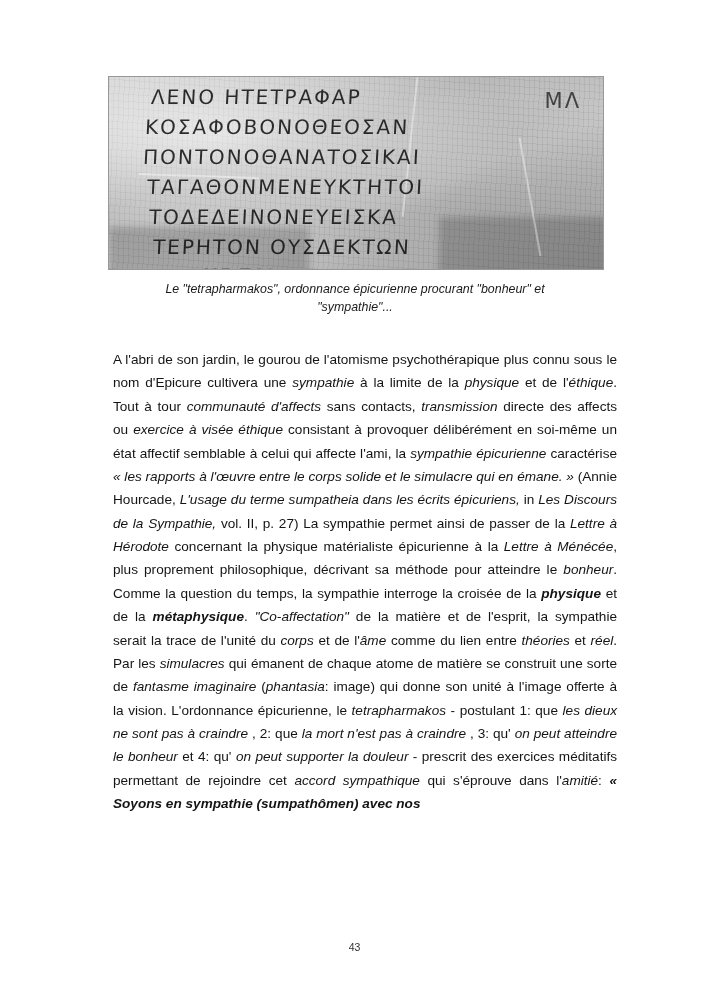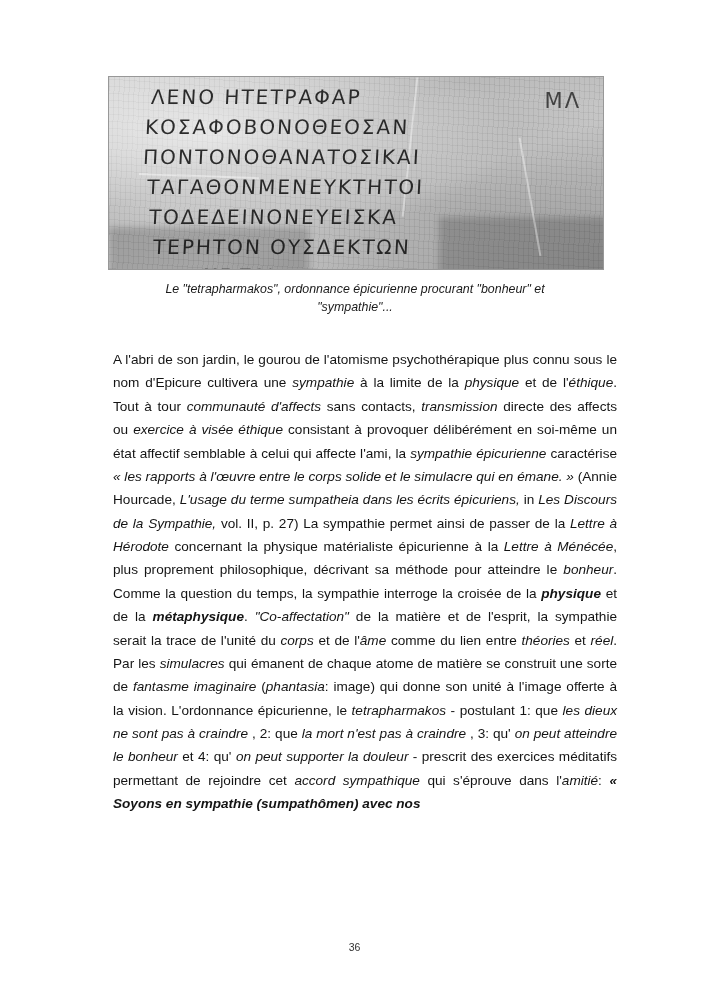--- a/index.html
+++ b/index.html
@@ -153,15 +153,15 @@
       <span>Le "tetrapharmakos", ordonnance épicurienne procurant "bonheur" et</span>
       <br>
       <span>"sympathie"...</span>
     </div>
   </div>
 
   <div class="body-text">
     <p id="main-paragraph"><span>A l'abri de son jardin, le gourou de l'atomisme psychothérapique plus connu sous le nom d'Epicure cultivera une </span><i>sympathie</i><span> à la limite de la </span><i>physique</i><span> et de l'</span><i>éthique</i><span>. Tout à tour </span><i>communauté d'affects</i><span> sans contacts, </span><i>transmission</i><span> directe des affects ou </span><i>exercice à visée éthique</i><span> consistant à provoquer délibérément en soi-même un état affectif semblable à celui qui affecte l'ami, la </span><i>sympathie épicurienne</i><span> caractérise </span><i>« les rapports à l'œuvre entre le corps solide et le simulacre qui en émane. »</i><span> (Annie Hourcade, </span><i>L'usage du terme sumpatheia dans les écrits épicuriens,</i><span> in </span><i>Les Discours de la Sympathie,</i><span> vol. II, p. 27) La sympathie permet ainsi de passer de la </span><i>Lettre à Hérodote</i><span> concernant la physique matérialiste épicurienne à la </span><i>Lettre à Ménécée</i><span>, plus proprement philosophique, décrivant sa méthode pour atteindre le </span><i>bonheur</i><span>. Comme la question du temps, la sympathie interroge la croisée de la </span><span class="bi">physique</span><span> et de la </span><span class="bi">métaphysique</span><span>. </span><i>"Co-affectation"</i><span> de la matière et de l'esprit, la sympathie serait la trace de l'unité du </span><i>corps</i><span> et de l'</span><i>âme</i><span> comme du lien entre </span><i>théories</i><span> et </span><i>réel</i><span>. Par les </span><i>simulacres</i><span> qui émanent de chaque atome de matière se construit une sorte de </span><i>fantasme imaginaire</i><span> (</span><i>phantasia</i><span>: image) qui donne son unité à l'image offerte à la vision. L'ordonnance épicurienne, le </span><i>tetrapharmakos</i><span> - postulant 1: que </span><i>les dieux ne sont pas à craindre</i><span> , 2: que </span><i>la mort n'est pas à craindre</i><span> , 3: qu' </span><i>on peut atteindre le bonheur</i><span> et 4: qu' </span><i>on peut supporter la douleur</i><span> - prescrit des exercices méditatifs permettant de rejoindre cet </span><i>accord sympathique</i><span> qui s'éprouve dans l'</span><i>amitié</i><span>: </span><span class="bi">« Soyons en sympathie (sumpathômen) avec nos</span></p>
   </div>
 
-  <div class="folio">36</div>
+  <div class="folio">43</div>
 
 </div>
 
 </body></html>

